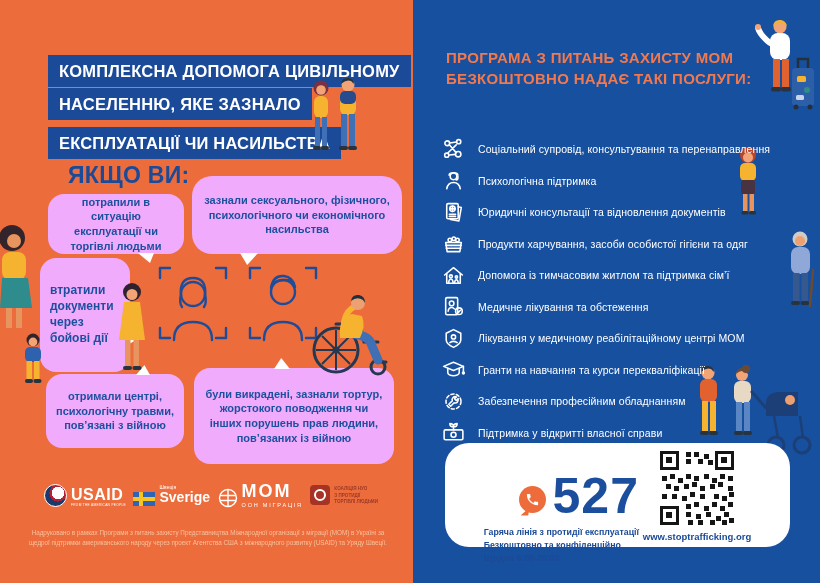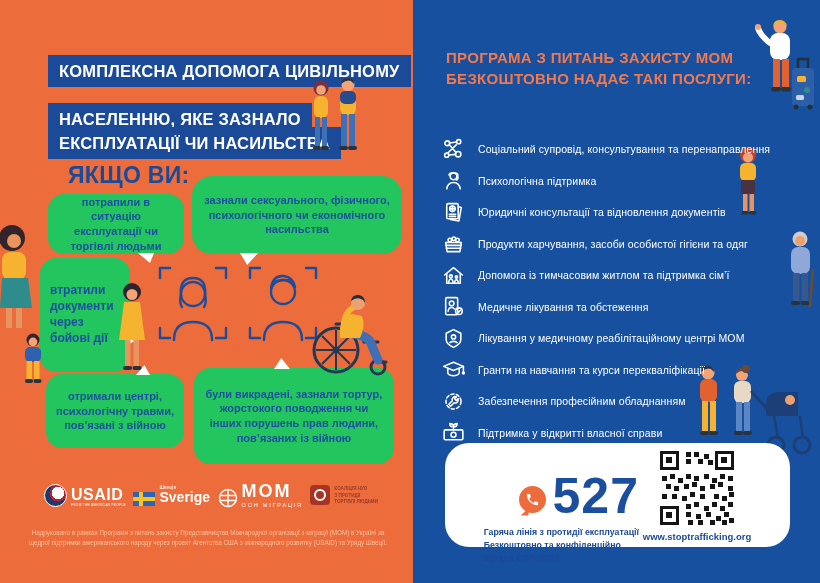--- a/index.html
+++ b/index.html
@@ -11,30 +11,30 @@
   
   .panel-left{position:absolute;left:0;top:0;width:413px;height:583px;background:#ED6C3B;}
   .panel-right{position:absolute;left:413px;top:0;width:407px;height:583px;background:#17509F;}
 
   
   .title-line{
     position:absolute;left:48px;background:#1B4A99;color:#fff;
     font-weight:700;font-size:16.5px;letter-spacing:.2px;
     padding:7px 11px 6px;white-space:nowrap;
   }
-  .tl1{top:55px;} .tl2{top:103px;} .tl3{top:127px;}
+  .tl1{top:55px;} .tl2{top:88px;} .tl3{top:127px;}
 
   .if-you{
     position:absolute;left:68px;top:162px;color:#1B4A99;
     font-weight:800;font-size:23px;letter-spacing:.3px;
   }
 
   
   .bubble{
-    position:absolute;background:#22c55e;color:#1D4F9F;
+    position:absolute;background:#f0abfc;color:#1D4F9F;
     font-weight:600;font-size:11px;line-height:1.32;
     display:flex;align-items:center;justify-content:center;text-align:center;
     padding:8px 10px;box-sizing:border-box;border-radius:16px;
   }
   .bubble::after{content:"";position:absolute;background:#fff;}
   .b1{left:48px;top:194px;width:136px;height:60px;}
   .b1::after{bottom:-9px;right:30px;width:16px;height:10px;clip-path:polygon(0 0,100% 0,75% 100%);}
   .b2{left:192px;top:176px;width:210px;height:78px;border-radius:20px;}
   .b2::after{bottom:-11px;left:48px;width:18px;height:12px;clip-path:polygon(0 0,100% 0,40% 100%);}
   .b3{left:40px;top:258px;width:90px;height:114px;text-align:left;justify-content:flex-start;font-size:12px;}

